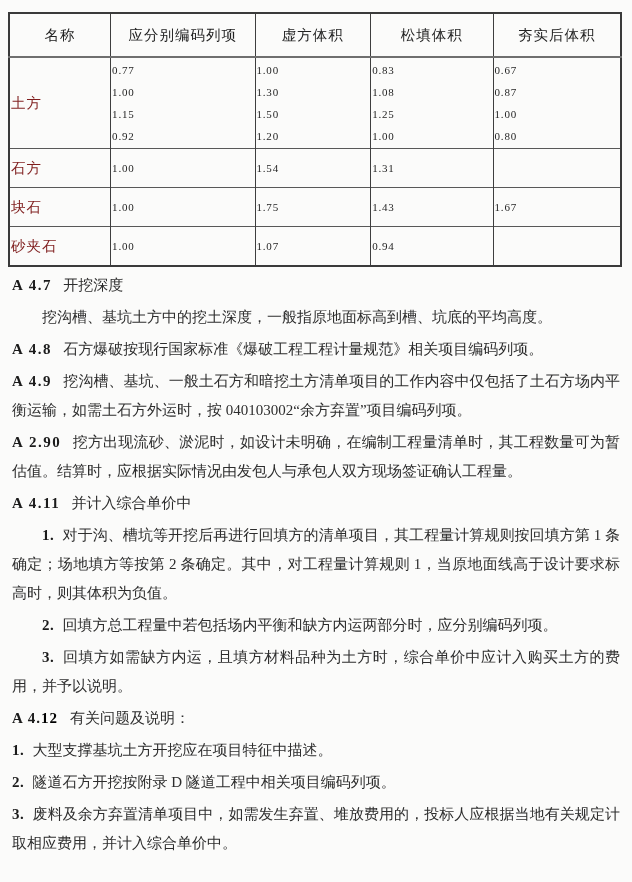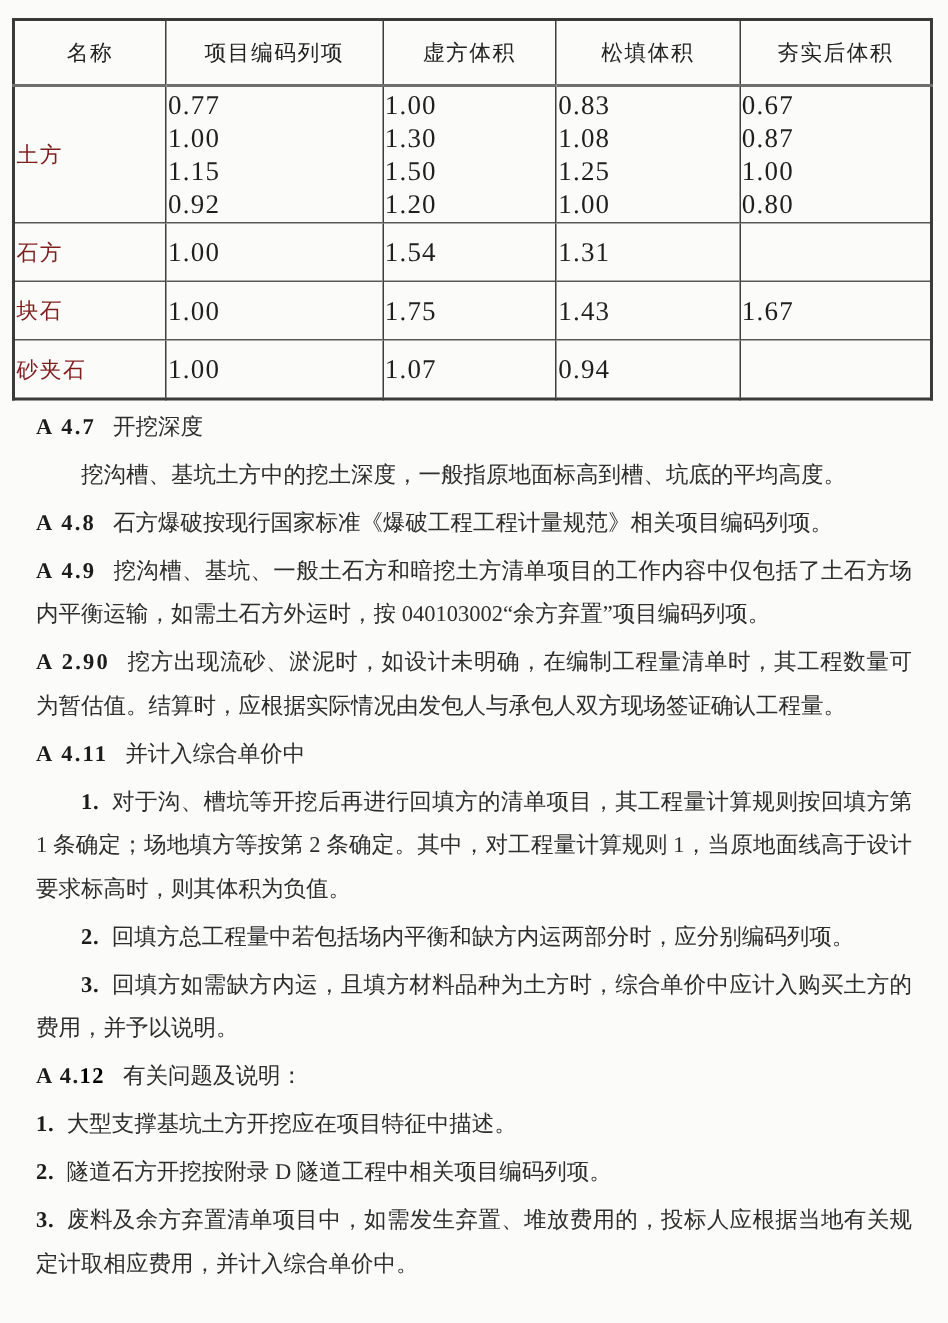--- a/index.html
+++ b/index.html
@@ -38,30 +38,30 @@
     font-size: 14.5px;
     letter-spacing: 1px;
     border-bottom: 2px solid #6f6f6f;
     color: #222;
   }
   table.conv tbody tr { border-top: 1.8px solid #585858; }
   table.conv tbody tr:first-child { border-top: none; }
   table.conv td.name { font-size: 14.5px; letter-spacing: 1px; color: #7f1d1d; }
   table.conv td.val div {
     line-height: 22px;
-    font-size: 18px;
+    font-size: 11px;
     letter-spacing: 0.8px;
     color: #1f1f1f;
   }
   table.conv tr.single td { height: 36px; border-radius: 12px; }
   table.conv tr.multi td { height: 88px; }
 
   
   .text { margin-top: 4px; width: 616px; font-size: 15px; line-height: 29px; text-align: justify; }
-  .text p { margin: 3px 16px; }
+  .text p { margin: 3px 4px; }
   .text p.indent { text-indent: 2em; }
   b.lbl {
     font-weight: bold;
     color: #1b1b1b;
     letter-spacing: 1.5px;
     margin-right: 0.75em;
   }
   b.lbl.tight { margin-right: 0; letter-spacing: 1px; }
   b.faded { color: #000000; letter-spacing: 1px; margin-right: 0.8em; }
   p.note b.lbl { margin-right: 0.55em; letter-spacing: 0.5px; }
@@ -76,21 +76,21 @@
     <colgroup>
       <col class="c1">
         <col class="c2">
         <col class="c3">
         <col class="c4">
         <col class="c5">
     </colgroup>
     <thead>
       <tr>
           <th>名称</th>
-          <th>项目编码列项</th>
+          <th>应分别编码列项</th>
           <th>虚方体积</th>
           <th>松填体积</th>
           <th>夯实后体积</th>
         </tr>
     </thead>
     <tbody>
         <tr class="multi">
           <td class="name">土方</td>
           <td class="val">
             <div>0.77</div>

